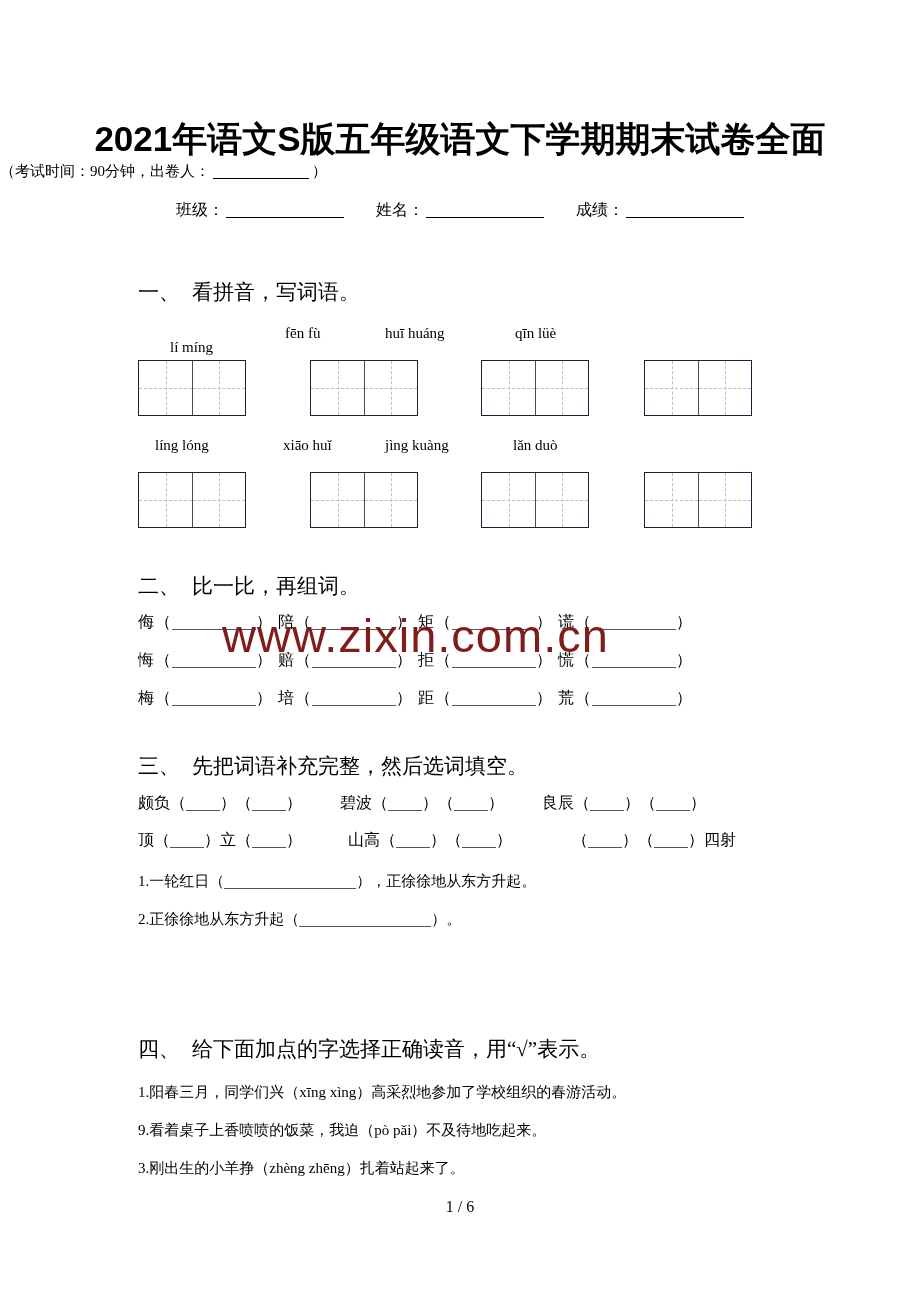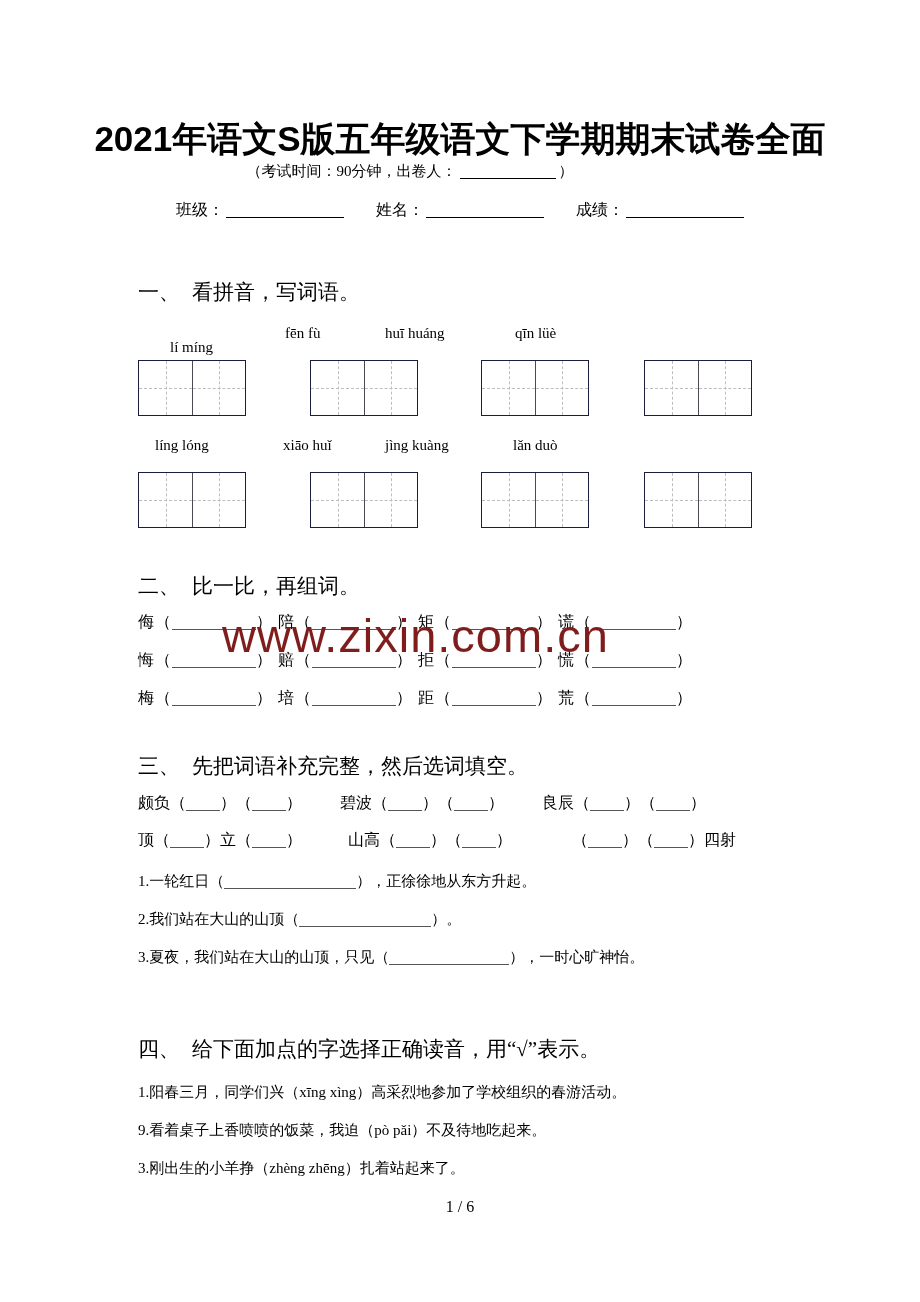--- a/index.html
+++ b/index.html
@@ -46,23 +46,22 @@
     font-size: 35px;
     font-weight: bold;
     letter-spacing: 0px;
     font-family: "Liberation Sans", "DejaVu Sans", sans-serif;
   }
   .subtitle {
     position: absolute;
     left: 0;
     top: 162px;
     width: 772px;
-    text-align: center;
+    text-align: left;
     font-size: 15px;
-    padding-left: 24px;
   }
   .subtitle .ul {
     display: inline-block;
     width: 96px;
     border-bottom: 1px solid #000;
     margin: 0 3px;
     vertical-align: -3px;
   }
   .infoline {
     position: absolute;
@@ -257,24 +256,21 @@
   <div class="row" style="left:138px; top:830px;">
     <span class="grp"><span>顶</span>（<span class="blank b-xs"></span>）<span>立</span>（<span class="blank b-xs"></span>）</span>
     <span class="grp" style="margin-left:42px;"><span>山高</span>（<span class="blank b-xs"></span>）（<span class="blank b-xs"></span>）</span>
     <span class="grp" style="margin-left:56px;">（<span class="blank b-xs"></span>）（<span class="blank b-xs"></span>）<span>四射</span></span>
   </div>
 
   <div class="row small" style="left:138px; top:872px;">
     <span>1.</span><span>一轮红日（</span><span class="blank b-xl"></span><span>），正徐徐地从东方升起。</span>
   </div>
   <div class="row small" style="left:138px; top:910px;">
-    <span>2.</span><span>我们站在大山的山顶（</span><span class="blank b-xl"></span><span>）。</span>
-  </div>
-  <div class="row small" style="left:138px; top:948px;">
-    <span>3.</span><span>夏夜，我们站在大山的山顶，只见（</span><span class="blank b-lg"></span><span>），一时心旷神怡。</span>
+    <span>2.</span><span>正徐徐地从东方升起（</span><span class="blank b-xl"></span><span>）。</span>
   </div>
 
   <div class="sec-head" style="left:138px; top:1035px;">
     <span class="num">四、</span><span>给下面加点的字选择正确读音，用“√”表示。</span>
   </div>
 
   <div class="row small" style="left:138px; top:1083px;">1.阳春三月，同学们兴（xīng xìng）高采烈地参加了学校组织的春游活动。</div>
   <div class="row small" style="left:138px; top:1121px;">9.看着桌子上香喷喷的饭菜，我迫（pò pǎi）不及待地吃起来。</div>
   <div class="row small" style="left:138px; top:1159px;">3.刚出生的小羊挣（zhèng zhēng）扎着站起来了。</div>
 

